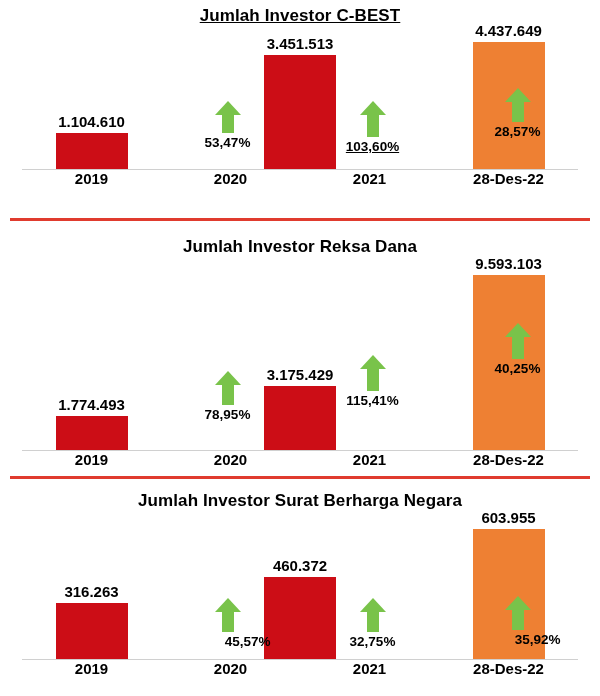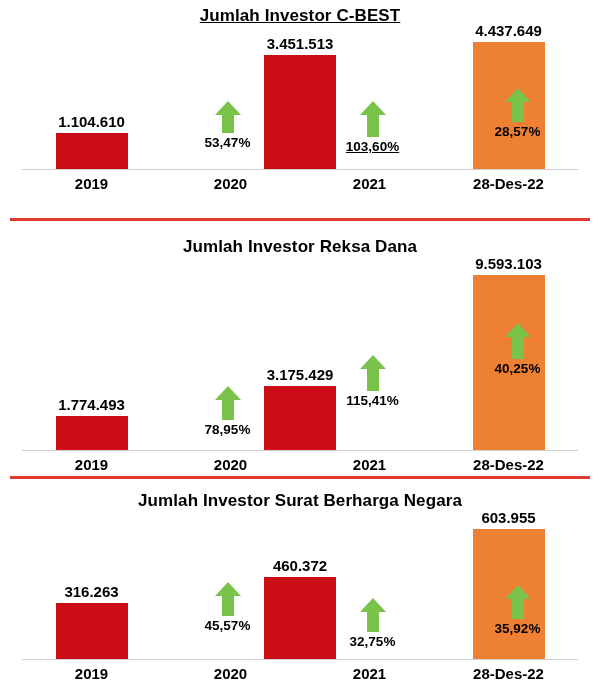--- a/index.html
+++ b/index.html
@@ -82,21 +82,20 @@
     justify-content: space-between;
     padding: 0 12px;
     margin: 0 10px;
     box-sizing: border-box;
   }
   .xlabel {
     width: 25%;
     text-align: center;
     font-weight: bold;
     font-size: 15px;
-    padding-top: 5px;
   }
   .growth-layer {
     position: absolute;
     left: 0; right: 0; top: 0; bottom: 0;
     pointer-events: none;
   }
   .growth {
     position: absolute;
     transform: translateX(-50%);
     text-align: center;
@@ -197,21 +196,21 @@
         <div class="bar-slot">
           <div class="bar-value">3.175.429</div>
           <div class="bar" style="height:33%;"></div>
         </div>
         <div class="bar-slot">
           <div class="bar-value">9.593.103</div>
           <div class="bar highlight" style="height:100%;"></div>
         </div>
       </div>
       <div class="growth-layer">
-        <div class="growth" style="left:37.5%; bottom:14px;">
+        <div class="growth" style="left:37.5%; bottom:29px;">
           <div class="arrow-wrap">
             <div class="arrow-head"></div>
             <div class="arrow-stem" style="height:20px;"></div>
           </div>
           <div class="growth-label">78,95%</div>
         </div>
         <div class="growth" style="left:62.5%; bottom:43px;">
           <div class="arrow-wrap">
             <div class="arrow-head"></div>
             <div class="arrow-stem" style="height:22px;"></div>
@@ -249,35 +248,35 @@
         <div class="bar-slot">
           <div class="bar-value">460.372</div>
           <div class="bar" style="height:55%;"></div>
         </div>
         <div class="bar-slot">
           <div class="bar-value">603.955</div>
           <div class="bar highlight" style="height:100%;"></div>
         </div>
       </div>
       <div class="growth-layer">
-        <div class="growth" style="left:37.5%; bottom:27px;">
+        <div class="growth" style="left:37.5%; bottom:11px;text-align:right;">
           <div class="arrow-wrap">
             <div class="arrow-head"></div>
             <div class="arrow-stem" style="height:20px;"></div>
           </div>
           <div class="growth-label">45,57%</div>
         </div>
         <div class="growth" style="left:62.5%; bottom:11px;">
           <div class="arrow-wrap">
             <div class="arrow-head"></div>
             <div class="arrow-stem" style="height:20px;"></div>
           </div>
           <div class="growth-label">32,75%</div>
         </div>
-        <div class="growth" style="left:87.5%; bottom:24px;">
+        <div class="growth" style="left:87.5%; bottom:13px;text-align:right;">
           <div class="arrow-wrap">
             <div class="arrow-head"></div>
             <div class="arrow-stem" style="height:20px;"></div>
           </div>
           <div class="growth-label">35,92%</div>
         </div>
       </div>
       <div class="axis-line"></div>
     </div>
     <div class="xlabels">

